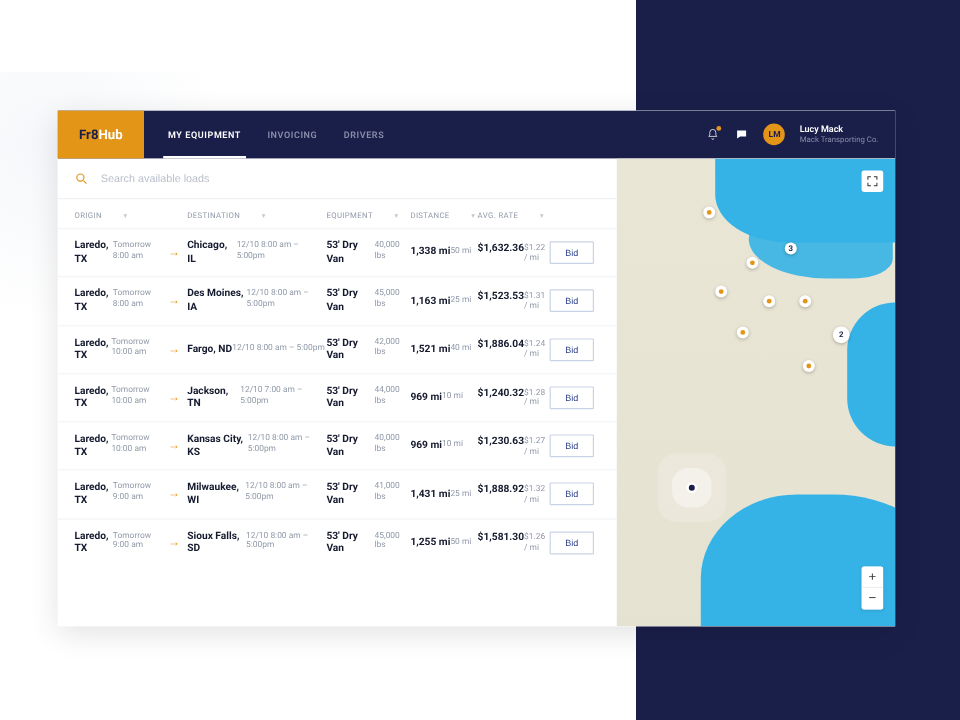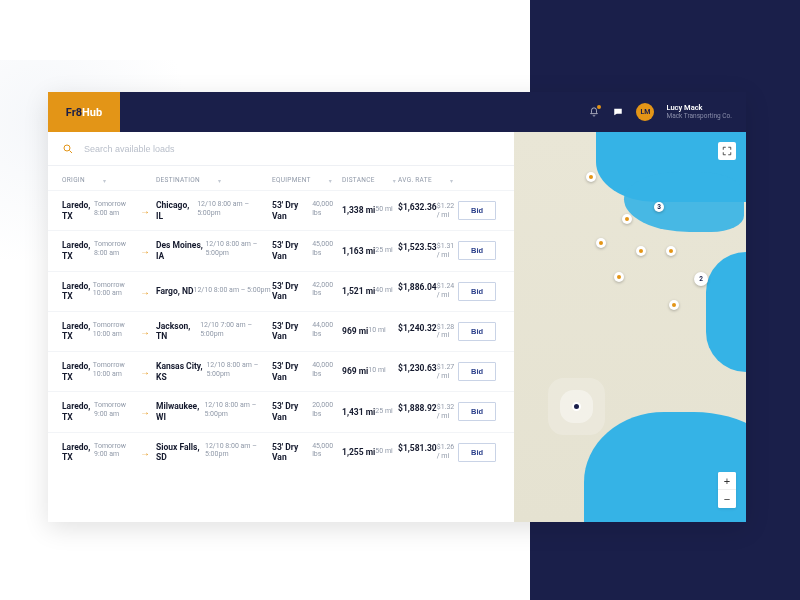--- a/index.html
+++ b/index.html
@@ -41,21 +41,21 @@
   .cell { display: flex; flex-direction: row; line-height: 1.25; }
   .cell-origin { width: 78px; }
   .cell-arrow { width: 16px; color: #e39517; font-size: 10px; }
   .cell-dest { width: 116px; }
   .cell-equip { width: 70px; }
   .cell-dist { width: 56px; }
   .cell-rate { width: 60px; }
   .cell-action { flex: 1; display: flex; justify-content: flex-start; }
   .t1 { font-size: 8.5px; font-weight: 700; color: #151a2e; }
   .t2 { font-size: 7px; color: #9099a8; }
-  .bid { border: 1px solid #c9d3e6; background: #fff; color: #2a3f8a; font-size: 7.5px; font-weight: 700; padding: 4px 12px; cursor: pointer; border-radius: 1px; }
+  .bid { border: 1px solid #c9d3e6; background: #fff; color: #2a3f8a; font-size: 7.5px; font-weight: 400; padding: 4px 12px; cursor: pointer; border-radius: 1px; }
   .map { width: 232px; position: relative; background: linear-gradient(180deg, #e9e6d6 0%, #e5e2d1 100%); overflow: hidden; }
   .water { position: absolute; background: #35b3e6; }
   .w-top { top: 0; right: 0; width: 150px; height: 70px; border-radius: 0 0 0 60px / 0 0 0 40px; }
   .w-lakes { top: 40px; left: 110px; width: 120px; height: 60px; border-radius: 50% 40% 30% 60%; opacity: .9; }
   .w-gulf { bottom: 0; left: 70px; width: 200px; height: 110px; border-radius: 80px 90px 0 0 / 70px 60px 0 0; }
   .w-atlantic { top: 120px; right: 0; width: 40px; height: 120px; border-radius: 40px 0 0 40px; }
   .fullscreen { position: absolute; top: 10px; right: 10px; width: 18px; height: 18px; background: #fff; border-radius: 2px; display: flex; align-items: center; justify-content: center; cursor: pointer; font-size: 9px; }
   .zoom { position: absolute; bottom: 14px; right: 10px; width: 18px; background: #fff; border-radius: 2px; overflow: hidden; box-shadow: 0 1px 3px rgba(0,0,0,.1); }
   .zoom button { width: 18px; height: 18px; border: none; background: #fff; cursor: pointer; font-size: 11px; color: #333; display: block; line-height: 18px; }
   .zoom button:first-child { border-bottom: 1px solid #eee; }
@@ -80,20 +80,25 @@
 
 <div class="bg-right"></div>
 <div class="gradient-bg"></div>
 
 <div class="app">
   <div class="header">
     <div class="logo">
       <span class="fr">Fr8</span>
         <span class="hub">Hub</span>
     </div>
+    <div class="nav">
+      <div class="nav-item active">MY EQUIPMENT</div>
+      <div class="nav-item">INVOICING</div>
+      <div class="nav-item">DRIVERS</div>
+    </div>
     <div class="header-right">
       <span class="icon bell">
         <svg width="10" height="10" viewBox="0 0 24 24">
             <path class="svg-stroke" d="M6 8a6 6 0 1 1 12 0v5l2 3H4l2-3V8zM10 20a2 2 0 0 0 4 0"></path>
           </svg>
       </span>
       <span class="icon">
         <svg width="10" height="10" viewBox="0 0 24 24">
             <path fill="#fff" d="M3 4h18v12H9l-6 4V4z"></path>
           </svg>
@@ -277,21 +282,21 @@
               <span class="t1">Laredo, TX</span>
               <span class="t2">Tomorrow 9:00 am</span>
             </div>
             <div class="cell-arrow">→</div>
             <div class="cell cell-dest">
               <span class="t1">Milwaukee, WI</span>
               <span class="t2">12/10 8:00 am – 5:00pm</span>
             </div>
             <div class="cell cell-equip">
               <span class="t1">53' Dry Van</span>
-              <span class="t2">20,000 lbs</span>
+              <span class="t2">41,000 lbs</span>
             </div>
             <div class="cell cell-dist">
               <span class="t1">1,431 mi</span>
               <span class="t2">25 mi</span>
             </div>
             <div class="cell cell-rate">
               <span class="t1">$1,888.92</span>
               <span class="t2">$1.32 / mi</span>
             </div>
             <div class="cell-action">

